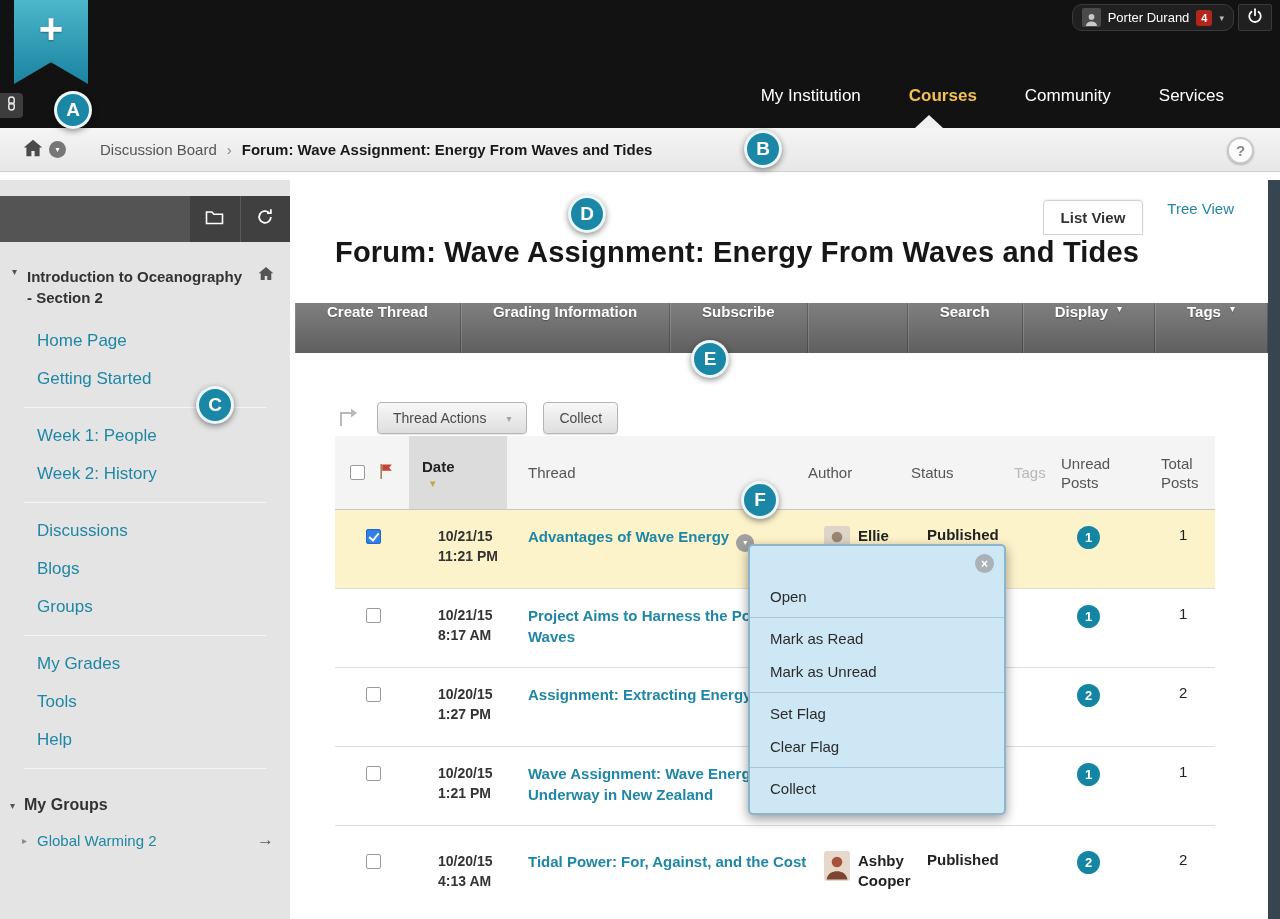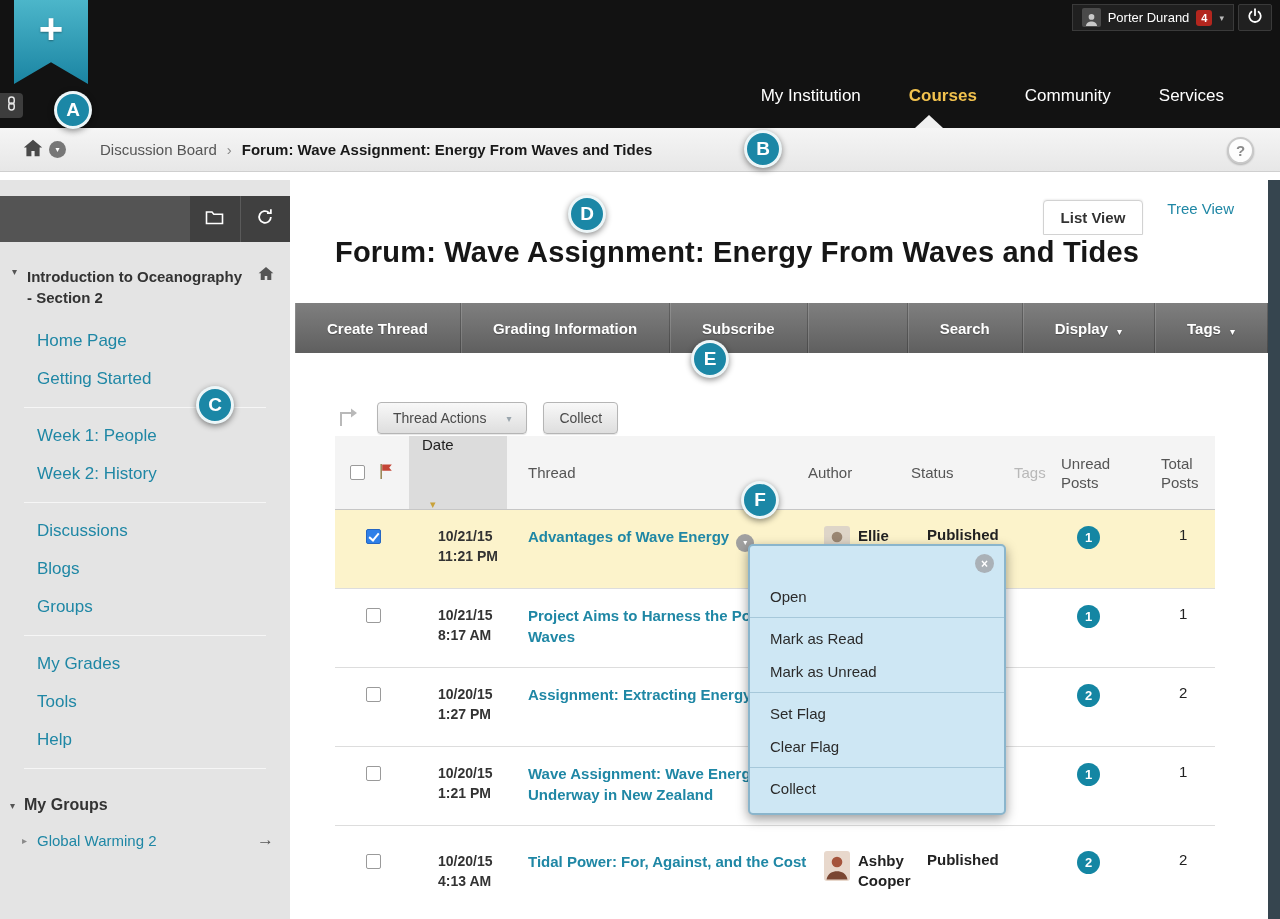--- a/index.html
+++ b/index.html
@@ -11,21 +11,21 @@
   
   .topbar { position:absolute; top:0; left:0; width:100%; height:128px; background:#121212; }
   .plus-ribbon { position:absolute; top:0; left:14px; width:74px; height:84px;
     background:linear-gradient(180deg,#4cb6ca,#1a84a2);
     clip-path:polygon(0 0,100% 0,100% 100%,50% 74%,0 100%);
     display:flex; justify-content:center; cursor:pointer; }
   .plus-glyph { color:#fff; font-size:42px; font-weight:bold; line-height:58px; text-shadow:0 1px 2px rgba(0,0,0,.35); }
   .chain-btn { position:absolute; top:93px; left:0; width:23px; height:25px; background:#3d3d3d;
     border-radius:0 4px 4px 0; display:flex; align-items:center; justify-content:center; cursor:pointer; }
   .user-chip { position:absolute; top:4px; right:46px; height:27px; display:flex; align-items:center; gap:7px;
-    background:#202020; border:1px solid #3a3a3a; border-radius:0; padding:0 9px; cursor:pointer; }
+    background:#202020; border:1px solid #3a3a3a; border-radius:10px; padding:0 9px; cursor:pointer; }
   .chip-avatar { width:19px; height:19px; background:#4a4a4a; border-radius:2px; display:flex; align-items:flex-end; justify-content:center; overflow:hidden; }
   .chip-name { color:#fff; font-size:13px; }
   .chip-badge { background:#b3261e; color:#fff; font-size:11px; font-weight:bold; padding:2px 5px; border-radius:3px; }
   .chip-caret { color:#bbb; font-size:9px; }
   .power-btn { position:absolute; top:4px; right:8px; width:34px; height:27px; background:#202020; border:1px solid #3a3a3a;
     border-radius:2px; display:flex; align-items:center; justify-content:center; cursor:pointer; }
   .nav-tabs { position:absolute; bottom:22px; right:56px; display:flex; gap:48px; }
   .nav-tab { color:#fff; font-size:17px; cursor:pointer; }
   .nav-tab.active { color:#f2c24e; font-weight:bold; }
   .tab-pointer { position:absolute; bottom:0; left:915px; width:0; height:0;
@@ -67,21 +67,21 @@
 
   
   .main { position:absolute; top:172px; left:295px; width:973px; bottom:0; background:#fff; }
   .right-edge { position:absolute; top:180px; right:0; width:12px; height:739px; background:#36454f; z-index:10; }
   .view-toggle { position:absolute; top:28px; right:34px; display:flex; align-items:flex-start; gap:24px; }
   .list-tab { background:#fff; border:1px solid #d2d2d2; border-radius:4px 4px 0 0; padding:8px 17px; font-size:15px;
     font-weight:bold; color:#333; cursor:pointer; box-shadow:0 -1px 2px rgba(0,0,0,.07); }
   .tree-link { color:#1f87a5; font-size:15px; }
   .forum-title { position:absolute; top:64px; left:40px; font-size:29px; font-weight:bold; color:#161616; letter-spacing:.2px; }
   .action-bar { position:absolute; top:131px; left:0; width:100%; height:50px; background:linear-gradient(#7f7f7f,#5f5f5f); display:flex; }
-  .ab-item { display:flex; align-items:flex-end; gap:9px; padding:16px 32px; color:#fff; font-size:15px; font-weight:bold;
+  .ab-item { display:flex; align-items:flex-start; gap:9px; padding:0 32px; color:#fff; font-size:15px; font-weight:bold;
     border-right:1px solid rgba(0,0,0,.22); box-shadow:inset 1px 0 0 rgba(255,255,255,.14); cursor:pointer;
     text-shadow:0 1px 1px rgba(0,0,0,.3); }
   .ab-caret { font-size:10px; font-weight:normal; }
   .ab-spacer { flex:1; border-right:1px solid rgba(0,0,0,.22); box-shadow:inset 1px 0 0 rgba(255,255,255,.14); }
   .toolbar-row { position:absolute; top:230px; left:40px; display:flex; align-items:center; gap:16px; }
   .btn { display:flex; align-items:center; gap:20px; background:linear-gradient(#f8f8f8,#dedede); border:1px solid #b5b5b5;
     border-radius:4px; padding:7px 15px; font-size:14px; color:#4a4a4a; cursor:pointer; box-shadow:0 1px 1px rgba(0,0,0,.1); }
   .btn-caret { font-size:10px; color:#9aa5ad; }
 
   
@@ -91,22 +91,22 @@
   .col-sel { width:44px; display:flex; justify-content:center; flex-shrink:0; }
   .col-flag { width:30px; flex-shrink:0; }
   .col-thread { width:295px; padding-left:21px; flex-shrink:0; }
   .col-author { width:95px; padding-left:6px; flex-shrink:0; }
   .col-status { width:95px; padding-left:14px; flex-shrink:0; }
   .col-tags { width:55px; padding-left:22px; flex-shrink:0; }
   .col-unread { width:90px; padding-left:14px; flex-shrink:0; }
   .col-total { width:78px; padding-left:24px; flex-shrink:0; }
   .tags-head { color:#b8b8b8; }
   .two-line { line-height:19px; }
-  .date-head { width:98px; align-self:stretch; background:#dcdcdc; display:flex; flex-direction:column; justify-content:space-between;
-    padding-left:13px; font-weight:normal; color:#222; cursor:pointer; flex-shrink:0; }
+  .date-head { width:98px; align-self:stretch; background:#dcdcdc; display:flex; flex-direction:column; justify-content:center;
+    padding-left:13px; font-weight:bold; color:#222; cursor:pointer; flex-shrink:0; }
   .sort-tri { margin:4px 0 0 8px; color:#c9a23a; font-size:11px; line-height:9px; }
 
   .tbl-row { display:flex; align-items:flex-start; border-bottom:1px solid #ddd; min-height:79px; padding-top:16px;padding-left:16px; }
   .tbl-row.selected { background:#fcf3cb; }
   .tbl-row.row-last { border-bottom:none; padding-top:25px; min-height:89px; }
   .cbx { width:15px; height:15px; border:1px solid #9a9a9a; border-radius:2px; background:#fff; cursor:pointer; position:relative; }
   .tbl-row .cbx { margin-top:3px; }
   .cbx.checked { background:#2e7fe8; border-color:#2566c2; }
   .cbx.checked::after { content:""; position:absolute; left:4px; top:1px; width:4px; height:8px;
     border:solid #fff; border-width:0 2px 2px 0; transform:rotate(40deg); }

